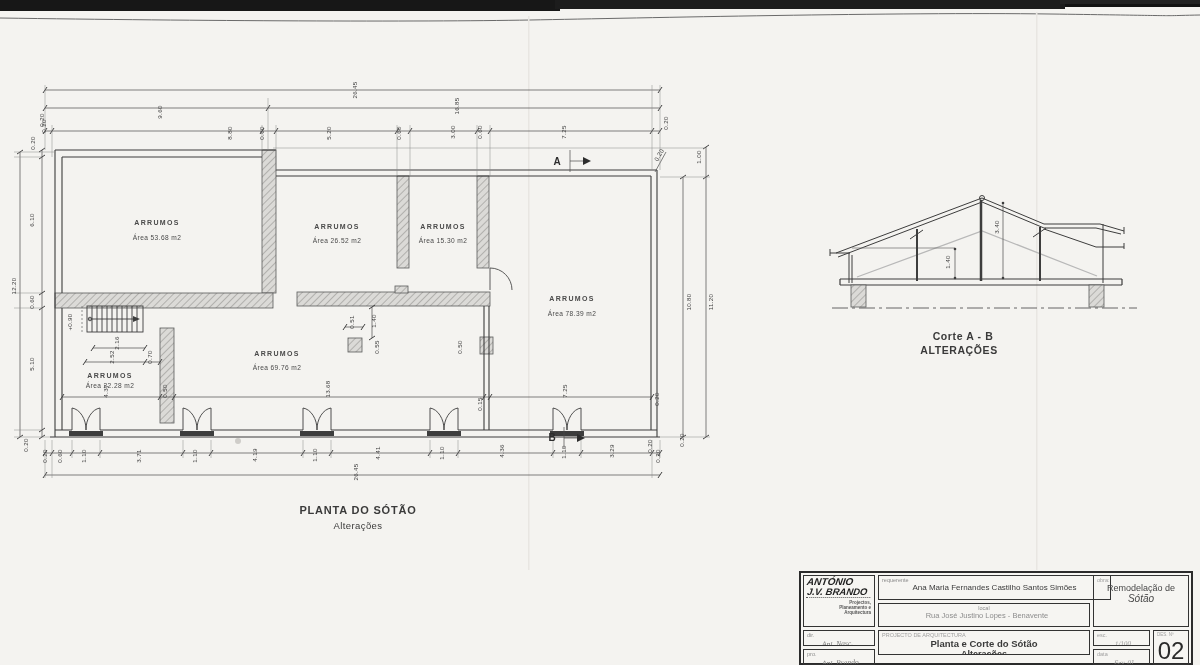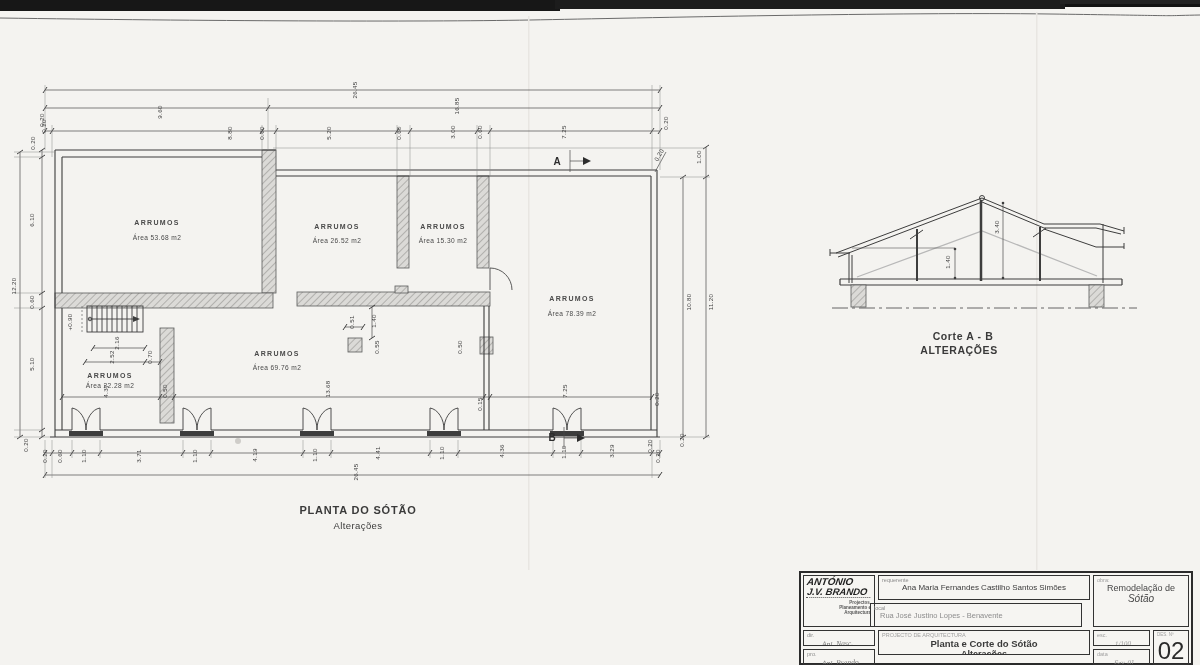--- a/index.html
+++ b/index.html
@@ -269,25 +269,25 @@
   </div>
   <div class="cell" style="left:2px;top:57px;width:72px;height:16px;">
     <span class="lbl" style="float:left;">dir.</span>
     <span class="hand" style="font-size:7.5px;margin-left:8px;">Ant. Nasc.</span>
   </div>
   <div class="cell" style="left:2px;top:76px;width:72px;height:16px;">
     <span class="lbl" style="float:left;">pro.</span>
     <span class="hand" style="font-size:7.5px;margin-left:6px;">Ant. Brando</span>
   </div>
 
-  <div class="cell" style="left:77px;top:2px;width:212px;height:25px;">
+  <div class="cell" style="left:77px;top:2px;width:233px;height:25px;">
     <span class="lbl">requerente</span>
     <span class="val" style="display:block;text-align:center;">Ana Maria Fernandes Castilho Santos Simões</span>
   </div>
-  <div class="cell" style="left:69px;top:30px;width:212px;height:24px;">
+  <div class="cell" style="left:77px;top:30px;width:212px;height:24px;text-align:center;">
     <span class="lbl">local</span>
     <span class="val" style="display:block;color:#8d8d8d;font-size:7.5px;padding-left:6px;">Rua José Justino Lopes  -  Benavente</span>
   </div>
   <div class="cell" style="left:77px;top:57px;width:212px;height:25px;">
     <span class="lbl" style="color:#a0a0a0;">PROJECTO DE ARQUITECTURA</span>
     <div class="ctr" style="font-size:9.5px;font-weight:bold;color:#3a3a3a;">Planta e Corte do Sótão</div>
     <div class="ctr" style="font-size:9px;font-weight:bold;color:#3a3a3a;">Alterações</div>
   </div>
 
   <div class="cell" style="left:292px;top:2px;width:96px;height:52px;">

